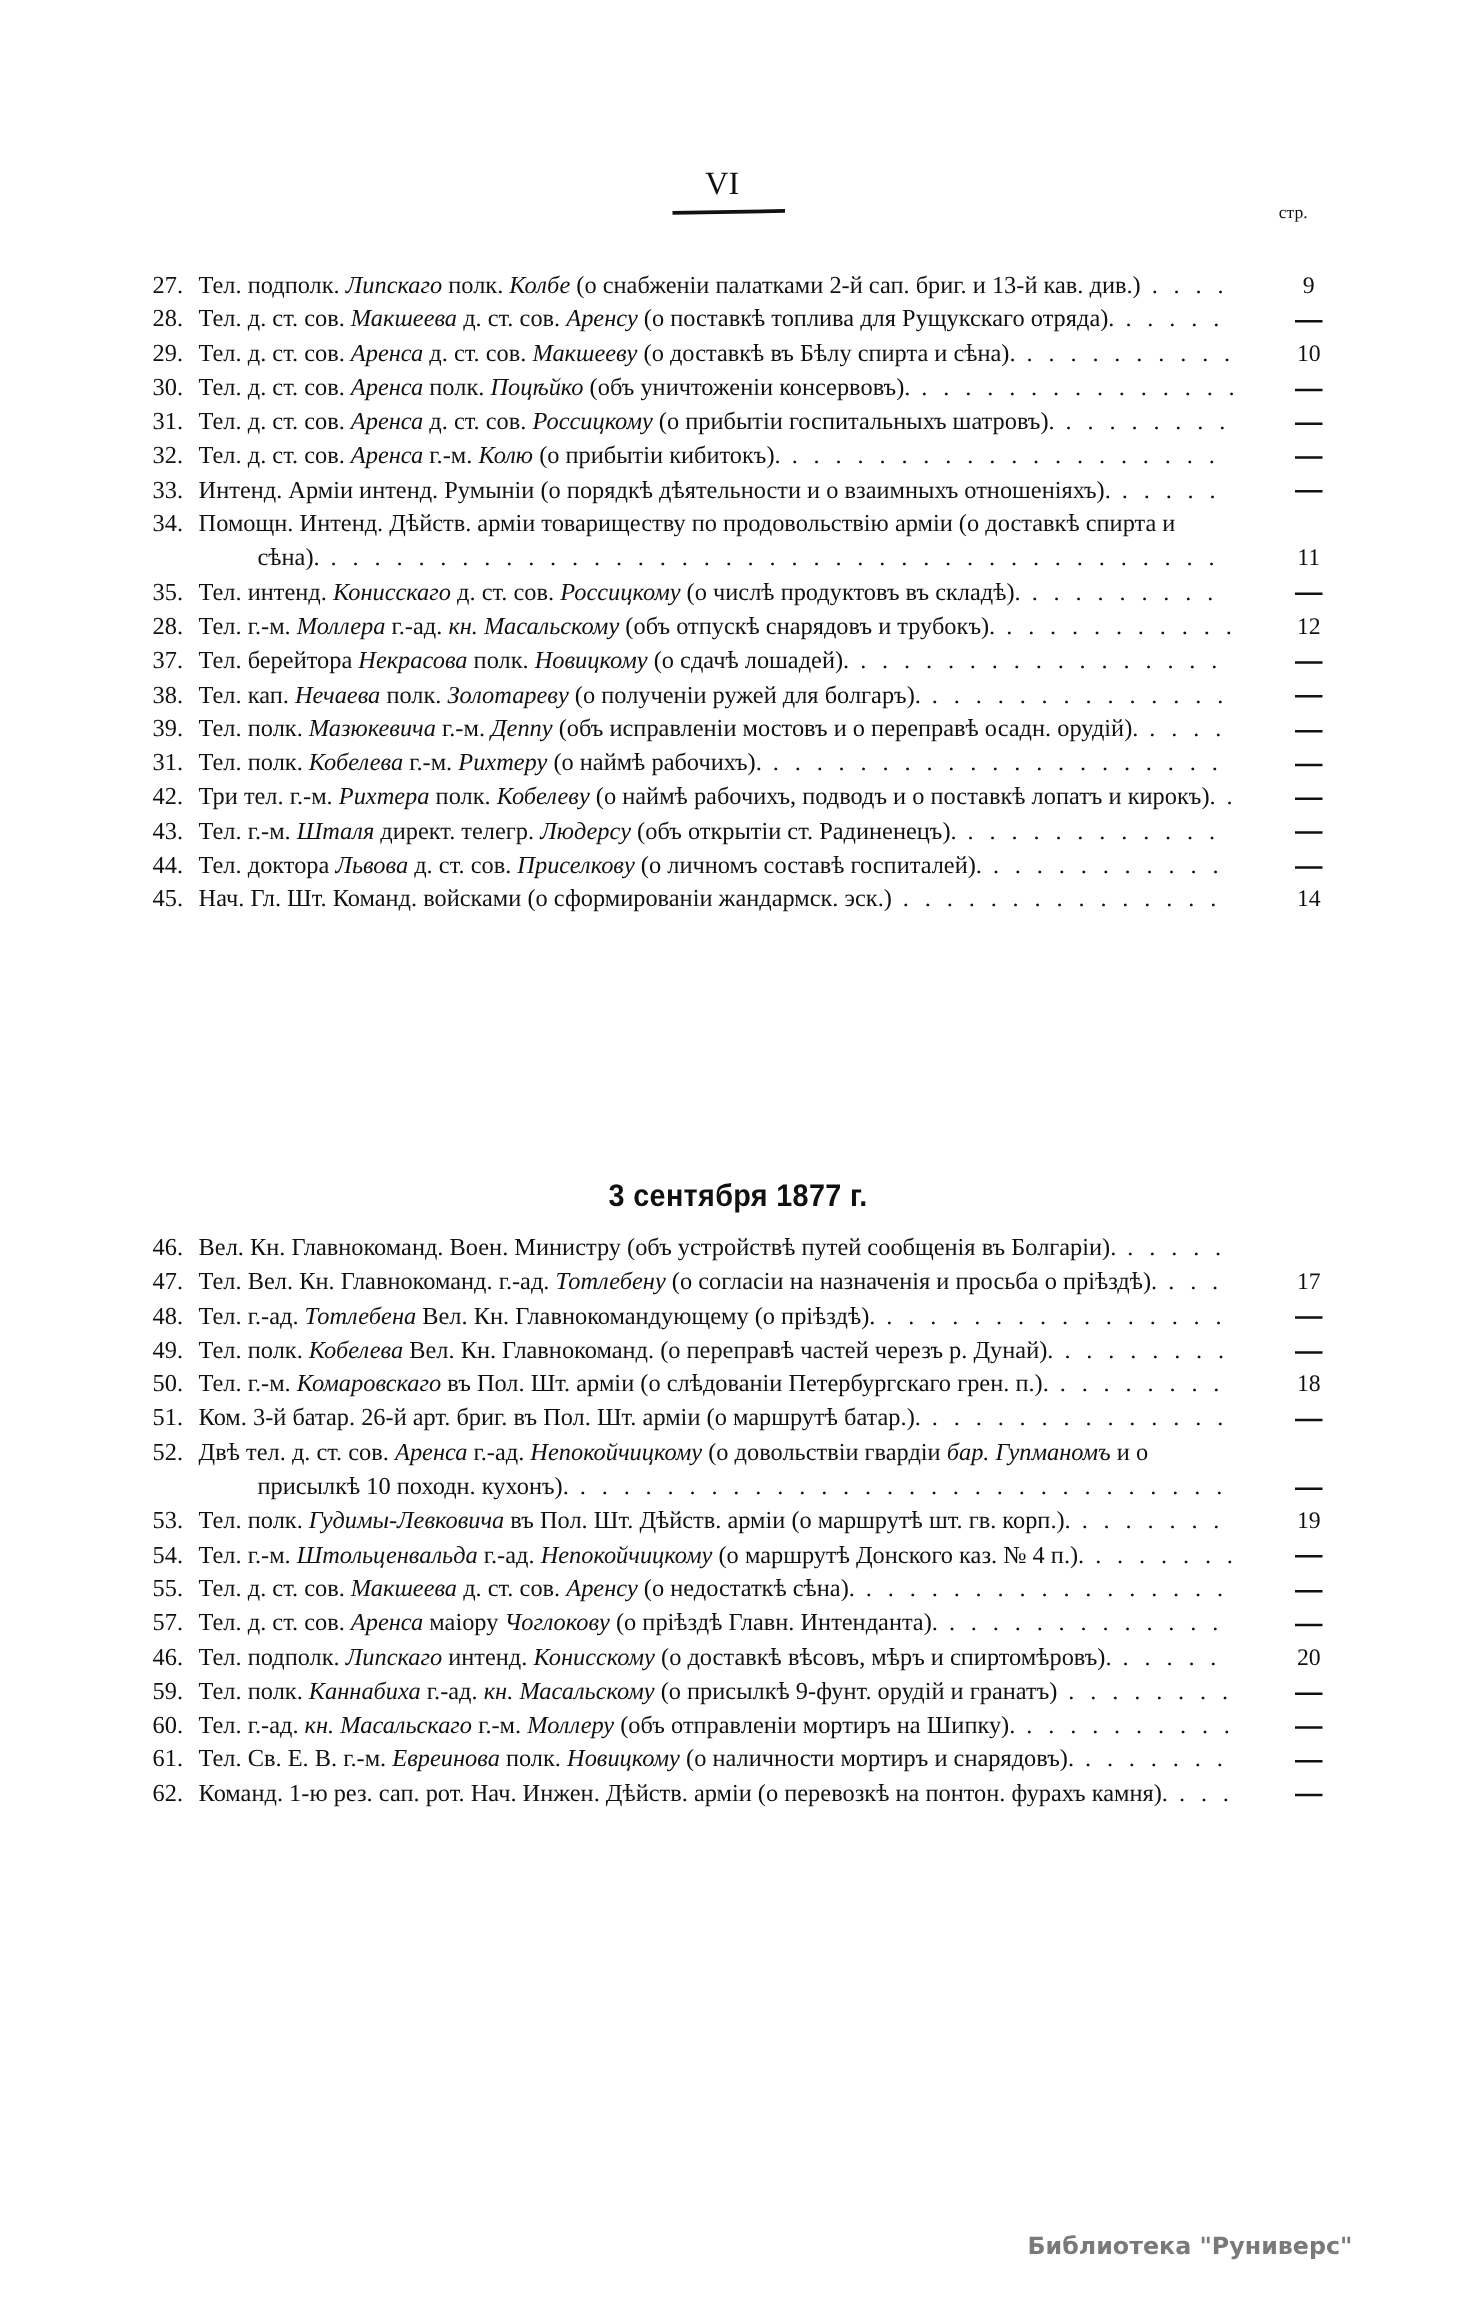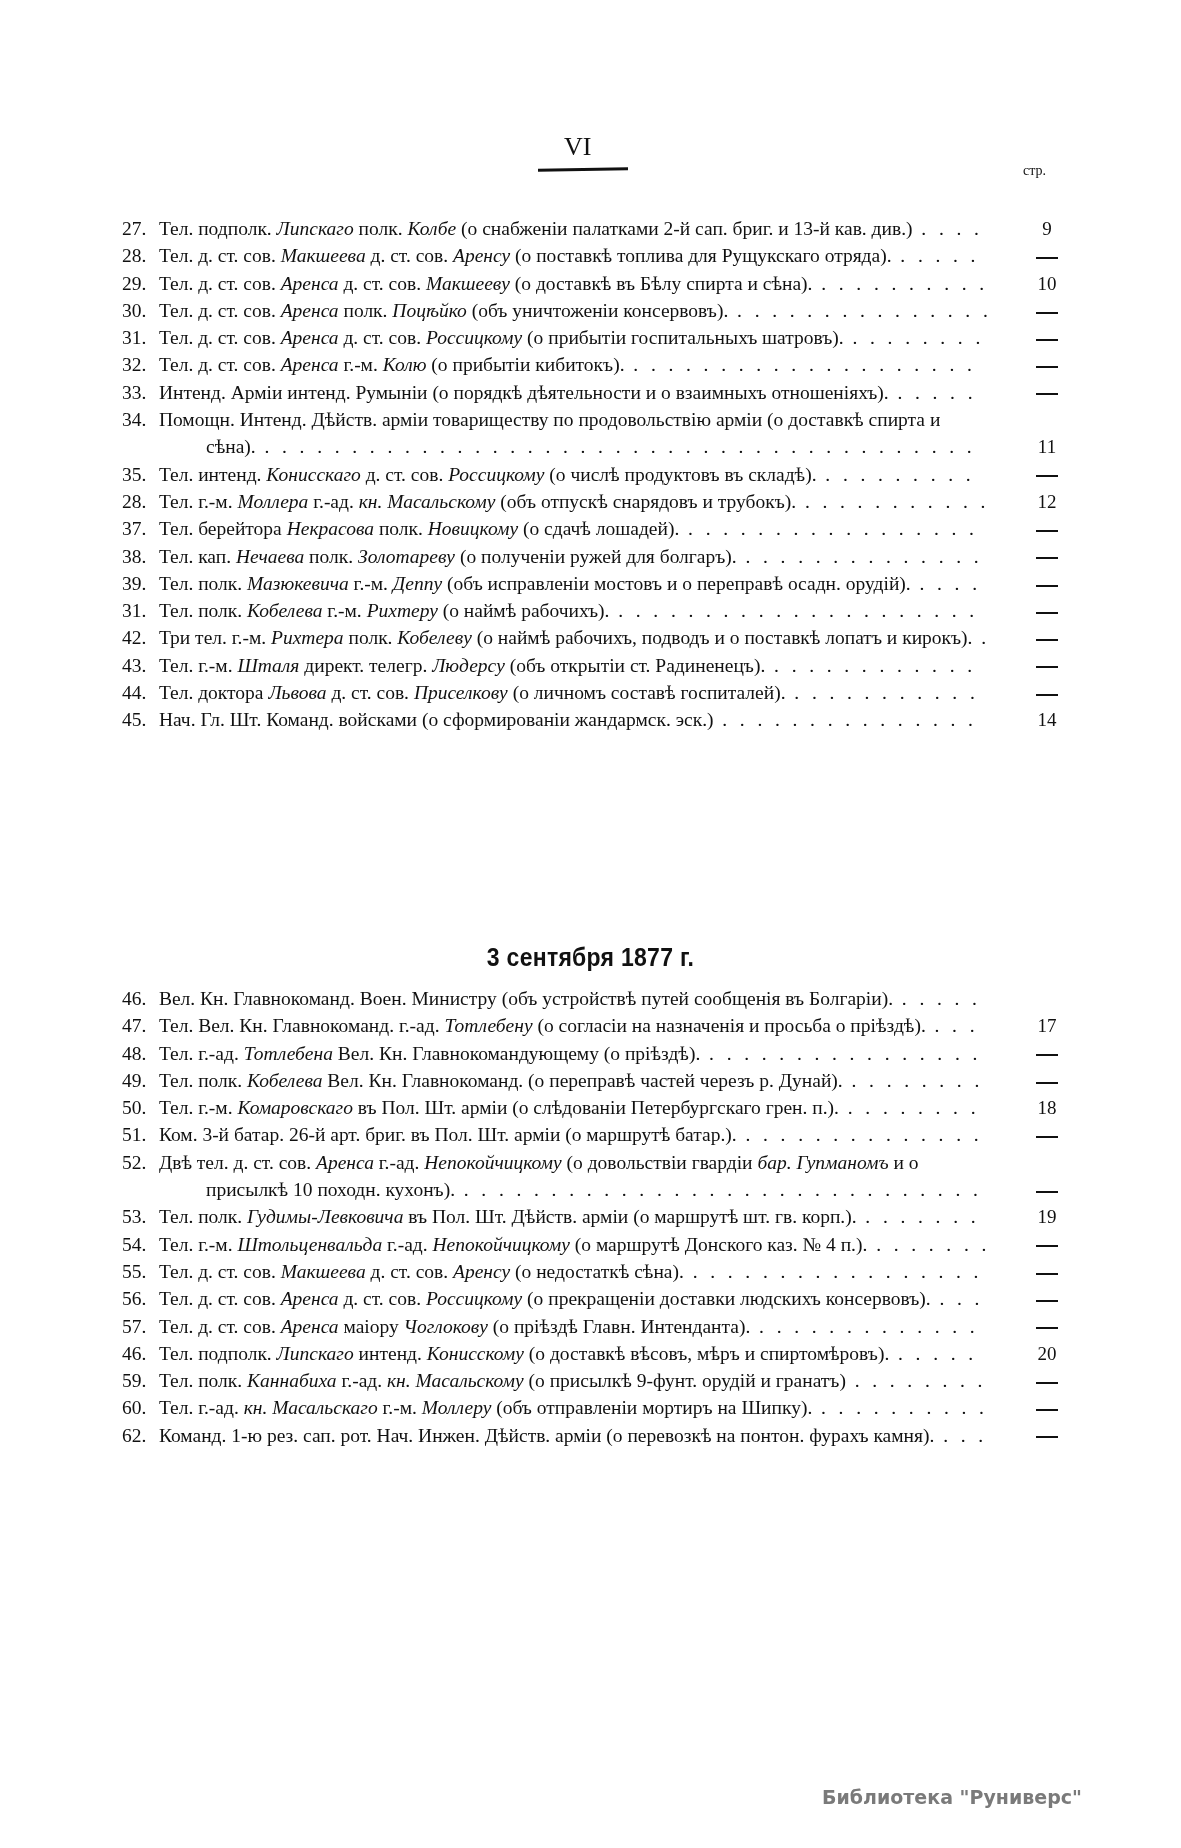--- a/index.html
+++ b/index.html
@@ -57,21 +57,21 @@
     <div class="entry"><span class="num">46.</span> <span class="txt"><span>Вел. Кн. Главнокоманд. Воен. Министру (объ устройствѣ путей сообщенія въ Болгаріи).</span></span><span class="leader">  .   .   .   .   . </span><span class="pg"></span></div>
     <div class="entry"><span class="num">47.</span> <span class="txt"><span>Тел. Вел. Кн. Главнокоманд. г.-ад. </span><i>Тотлебену</i><span> (о согласіи на назначенія и просьба о пріѣздѣ).</span></span><span class="leader">  .   .   . </span><span class="pg">17</span></div>
     <div class="entry"><span class="num">48.</span> <span class="txt"><span>Тел. г.-ад. </span><i>Тотлебена</i><span> Вел. Кн. Главнокомандующему (о пріѣздѣ).</span></span><span class="leader">  .   .   .   .   .   .   .   .   .   .   .   .   .   .   .   . </span><span class="pg dash"></span></div>
     <div class="entry"><span class="num">49.</span> <span class="txt"><span>Тел. полк. </span><i>Кобелева</i><span> Вел. Кн. Главнокоманд. (о переправѣ частей черезъ р. Дунай).</span></span><span class="leader">  .   .   .   .   .   .   .   . </span><span class="pg dash"></span></div>
     <div class="entry"><span class="num">50.</span> <span class="txt"><span>Тел. г.-м. </span><i>Комаровскаго</i><span> въ Пол. Шт. арміи (о слѣдованіи Петербургскаго грен. п.).</span></span><span class="leader">  .   .   .   .   .   .   .   . </span><span class="pg">18</span></div>
     <div class="entry"><span class="num">51.</span> <span class="txt"><span>Ком. 3-й батар. 26-й арт. бриг. въ Пол. Шт. арміи (о маршрутѣ батар.).</span></span><span class="leader">  .   .   .   .   .   .   .   .   .   .   .   .   .   . </span><span class="pg dash"></span></div>
     <div class="entry"><span class="num">52.</span> <span class="txt"><span>Двѣ тел. д. ст. сов. </span><i>Аренса</i><span> г.-ад. </span><i>Непокойчицкому</i><span> (о довольствіи гвардіи </span><i>бар. Гупманомъ</i><span> и о присылкѣ 10 походн. кухонъ).</span></span><span class="leader">  .   .   .   .   .   .   .   .   .   .   .   .   .   .   .   .   .   .   .   .   .   .   .   .   .   .   .   .   .   . </span><span class="pg dash"></span></div>
     <div class="entry"><span class="num">53.</span> <span class="txt"><span>Тел. полк. </span><i>Гудимы-Левковича</i><span> въ Пол. Шт. Дѣйств. арміи (о маршрутѣ шт. гв. корп.).</span></span><span class="leader">  .   .   .   .   .   .   . </span><span class="pg">19</span></div>
     <div class="entry"><span class="num">54.</span> <span class="txt"><span>Тел. г.-м. </span><i>Штольценвальда</i><span> г.-ад. </span><i>Непокойчицкому</i><span> (о маршрутѣ Донского каз. № 4 п.).</span></span><span class="leader">  .   .   .   .   .   .   . </span><span class="pg dash"></span></div>
     <div class="entry"><span class="num">55.</span> <span class="txt"><span>Тел. д. ст. сов. </span><i>Макшеева</i><span> д. ст. сов. </span><i>Аренсу</i><span> (о недостаткѣ сѣна).</span></span><span class="leader">  .   .   .   .   .   .   .   .   .   .   .   .   .   .   .   .   . </span><span class="pg dash"></span></div>
-    <div class="entry"><span class="num">56.</span> <span class="txt"><span>Тел. д. ст. сов. </span><i>Аренса</i><span> д. ст. сов. </span><i>Россицкому</i><span> (о прекращеніи доставки людскихъ консервовъ).</span></span><span class="leader">  .   .   . </span><span class="pg dash"></span></div>
     <div class="entry"><span class="num">57.</span> <span class="txt"><span>Тел. д. ст. сов. </span><i>Аренса</i><span> маіору </span><i>Чоглокову</i><span> (о пріѣздѣ Главн. Интенданта).</span></span><span class="leader">  .   .   .   .   .   .   .   .   .   .   .   .   . </span><span class="pg dash"></span></div>
     <div class="entry"><span class="num">46.</span> <span class="txt"><span>Тел. подполк. </span><i>Липскаго</i><span> интенд. </span><i>Конисскому</i><span> (о доставкѣ вѣсовъ, мѣръ и спиртомѣровъ).</span></span><span class="leader">  .   .   .   .   . </span><span class="pg">20</span></div>
     <div class="entry"><span class="num">59.</span> <span class="txt"><span>Тел. полк. </span><i>Каннабиха</i><span> г.-ад. </span><i>кн. Масальскому</i><span> (о присылкѣ 9-фунт. орудій и гранатъ)</span></span><span class="leader">  .   .   .   .   .   .   .   . </span><span class="pg dash"></span></div>
     <div class="entry"><span class="num">60.</span> <span class="txt"><span>Тел. г.-ад. </span><i>кн. Масальскаго</i><span> г.-м. </span><i>Моллеру</i><span> (объ отправленіи мортиръ на Шипку).</span></span><span class="leader">  .   .   .   .   .   .   .   .   .   . </span><span class="pg dash"></span></div>
+    <div class="entry"><span class="num">61.</span> <span class="txt"><span>Тел. Св. Е. В. г.-м. </span><i>Евреинова</i><span> полк. </span><i>Новицкому</i><span> (о наличности мортиръ и снарядовъ).</span></span><span class="leader">  .   .   .   .   .   .   . </span><span class="pg dash"></span></div>
     <div class="entry"><span class="num">62.</span> <span class="txt"><span>Команд. 1-ю рез. сап. рот. Нач. Инжен. Дѣйств. арміи (о перевозкѣ на понтон. фурахъ камня).</span></span><span class="leader">  .   .   . </span><span class="pg dash"></span></div>
   </div>
 
 <div class="watermark">Библиотека "Руниверс"</div>
 
 </body></html>

